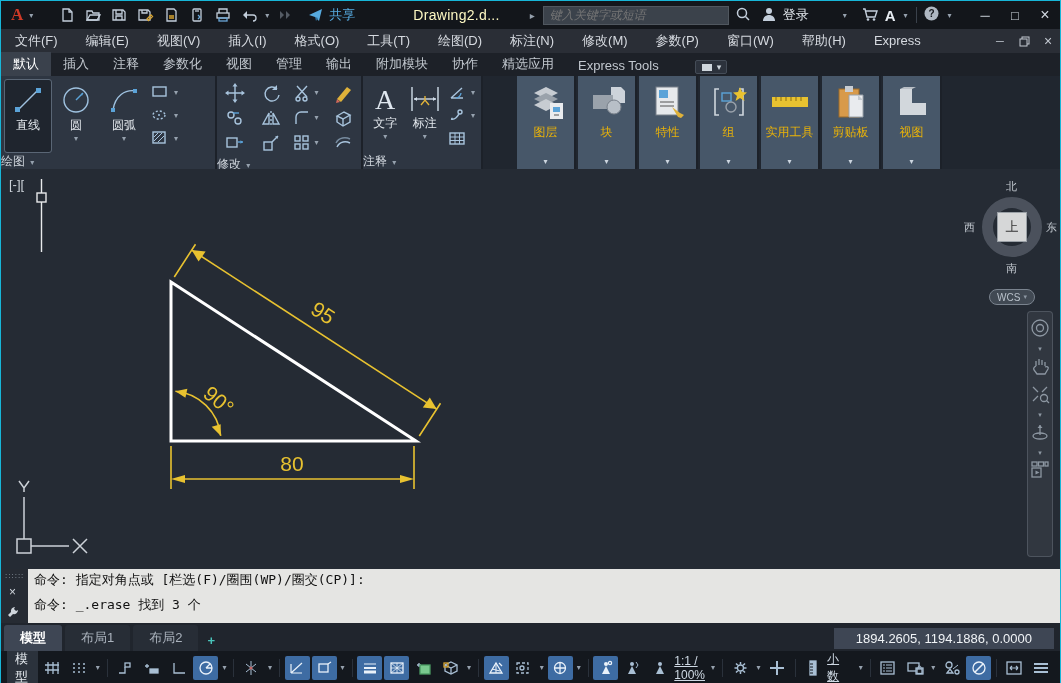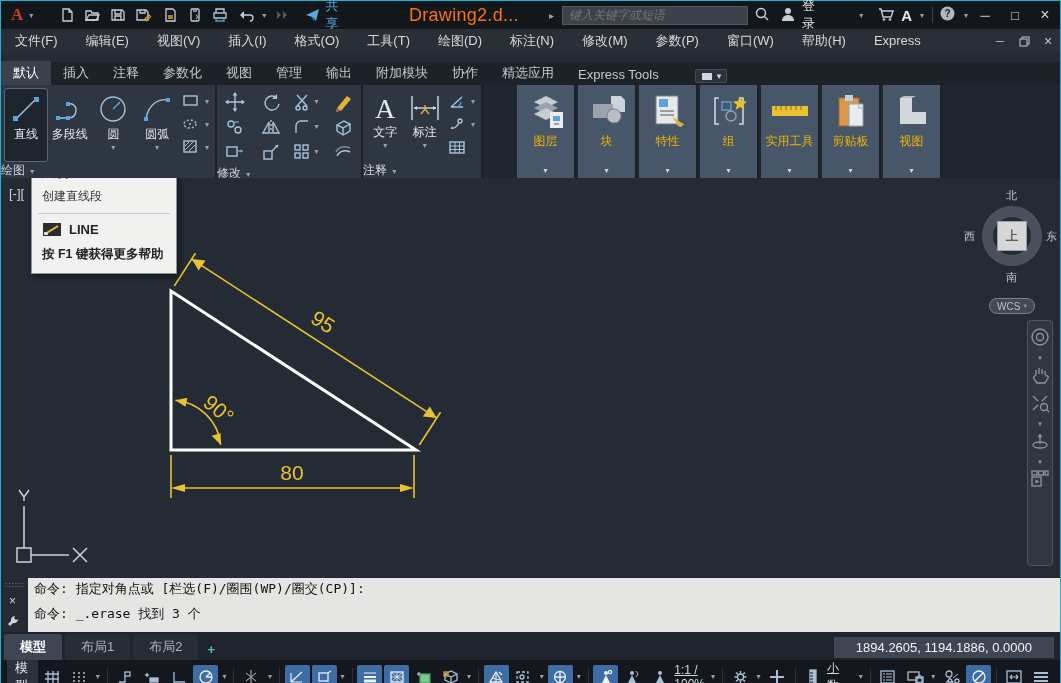--- a/index.html
+++ b/index.html
@@ -8,35 +8,35 @@
 
   
   .titlebar { height:28px; background:#13161b; display:flex; align-items:center; color:#c9d3dd; font-size:13px; flex:0 0 auto; }
   .appbtn { display:flex; align-items:center; padding:0 6px 0 10px; gap:4px; }
   .alogo { color:#cf3a27; font-weight:bold; font-size:17px; font-family:"Liberation Serif","DejaVu Serif",serif; }
   .qat { display:flex; align-items:center; gap:2px; margin-left:14px; }
   .qbtn { width:24px; height:22px; display:inline-flex; align-items:center; justify-content:center; border-radius:2px; }
   .qbtn svg { stroke:#c3cedb; fill:none; stroke-width:1.3; }
   .dd { font-size:8px; color:#96a1ae; padding:0 2px; }
   .share { display:flex; align-items:center; gap:5px; color:#56aadf; margin-left:8px; }
-  .doctitle { color:#f97316; font-size:18px; margin-left:58px; letter-spacing:.3px; }
+  .doctitle { color:#fef9c3; font-size:14px; margin-left:58px; letter-spacing:.3px; }
   .searchwrap { display:flex; align-items:center; margin-left:28px; gap:6px; }
   .searchbox { width:186px; height:19px; background:#3b424b; border:1px solid #50575f; color:#9aa3ad; font-style:italic; font-size:12px; padding:0 6px; font-family:inherit; }
   .tb-right { display:flex; align-items:center; gap:6px; margin-left:10px; }
   .winctl { margin-left:auto; display:flex; }
   .winbtn { width:30px; height:26px; display:inline-flex; align-items:center; justify-content:center; color:#cfd6de; font-size:13px; }
 
   
   .menubar { height:24px; background:#2a2e36; display:flex; align-items:center; font-size:13px; color:#d6dae0; flex:0 0 auto; }
   .menu-item { padding:0 14px; line-height:24px; }
   .mwin { margin-left:auto; display:flex; align-items:center; }
   .mbtn { width:24px; height:20px; display:inline-flex; align-items:center; justify-content:center; color:#c3c9d1; font-size:11px; }
 
   
-  .ribbontabs { height:23px; background:#1d2128; display:flex; align-items:flex-end; font-size:13px; color:#c2c8cf; flex:0 0 auto;margin-top:9px; }
+  .ribbontabs { height:23px; background:#1d2128; display:flex; align-items:flex-end; font-size:13px; color:#c2c8cf; flex:0 0 auto; }
   .rtab { padding:3px 12px; }
   .rtab.active { background:#3a414c; color:#fff; }
   .rtab-min { margin-left:24px; background:#2c323c; border:1px solid #444c57; border-radius:2px; padding:1px 5px; font-size:9px; color:#cfd6dd; display:flex; gap:4px; align-items:center; margin-bottom:2px; }
 
   
   .ribbon { height:93px; background:#20262f; display:flex; flex:0 0 auto; }
   .panel { background:#2e3642; display:flex; flex-direction:column; border-right:2px solid #1c2129; }
   .panel-body { flex:1; display:flex; align-items:flex-start; padding:4px 4px 0 4px; gap:2px; }
   .panel-label { text-align:left; font-size:12px; color:#cfd5dc; padding:1px 0 3px; }
   .bigbtn { width:46px; height:72px; display:flex; flex-direction:column; align-items:center; justify-content:flex-start; border-radius:2px; padding-top:3px; gap:2px; }
@@ -264,29 +264,20 @@
 
     <div class="panel" style="width:216px">
       <div class="panel-body">
         <div class="bigbtn pressed">
           <svg class="rib" width="34" height="34">
               <path d="M7 27L27 7" stroke="#9fc2e0"></path>
               <rect x="4" y="24" width="5" height="5" fill="#5ba3d8" stroke="none"></rect>
               <rect x="25" y="5" width="5" height="5" fill="#5ba3d8" stroke="none"></rect>
             </svg>
           <span class="blabel">直线</span>
-        </div>
-        <div class="bigbtn">
-          <svg class="rib" width="34" height="34">
-              <path d="M5 26h10c6 0 8-4 8-8s-3-7-8-6" stroke="#9fc2e0"></path>
-              <rect x="3" y="24" width="4" height="4" fill="#5ba3d8" stroke="none"></rect>
-              <rect x="13" y="24" width="4" height="4" fill="#5ba3d8" stroke="none"></rect>
-              <rect x="13" y="10" width="4" height="4" fill="#5ba3d8" stroke="none"></rect>
-            </svg>
-          <span class="blabel">多段线</span>
         </div>
         <div class="bigbtn">
           <svg class="rib" width="34" height="34">
               <circle cx="17" cy="17" r="12" stroke="#9fc2e0"></circle>
               <path d="M17 17l7-7" stroke="#5ba3d8"></path>
               <path d="M24 10l-2 1 1 2z" fill="#5ba3d8" stroke="none"></path>
             </svg>
           <span class="blabel">圆</span>
           <span class="dd">▾</span>
         </div>
@@ -636,34 +627,20 @@
     <svg width="90" height="92" style="position:absolute;left:6px;top:302px">
       <g stroke="#cdd2d8" stroke-width="1.5" fill="none">
         <path d="M12 10l5 7 5-7M17 17v4"></path>
         <path d="M17 26v42"></path>
         <rect x="10" y="68" width="14" height="14"></rect>
         <path d="M24 75h38"></path>
         <path d="M66 68l14 14M80 68L66 82"></path>
       </g>
     </svg>
 
-    <div class="tooltip">
-      <div class="tt-title">直线</div>
-      <div class="tt-desc">创建直线段</div>
-      <div class="tt-hr"></div>
-      <div class="tt-cmd">
-        <svg width="20" height="15">
-            <rect x="1" y="1" width="18" height="13" fill="#2a2d32"></rect>
-            <path d="M3 12L16 4" stroke="#e8c230" stroke-width="2"></path>
-            <rect x="2" y="10" width="4" height="3" fill="#d5d8dc"></rect>
-          </svg>
-        <span>LINE</span>
-      </div>
-      <div class="tt-help">按 F1 键获得更多帮助</div>
-    </div>
   </div>
 
   <div class="cmd">
     <div class="cmd-grip">
       <span class="grip-dots">::::::</span>
       <span class="grip-x">×</span>
       <span class="grip-wrench"><svg width="14" height="14">
             <path d="M9 2a4 4 0 0 0-4 5L2 10l2 2 3-3a4 4 0 0 0 5-4l-2 1-2-2z" fill="#cfd5dc"></path>
           </svg></span>
     </div>

